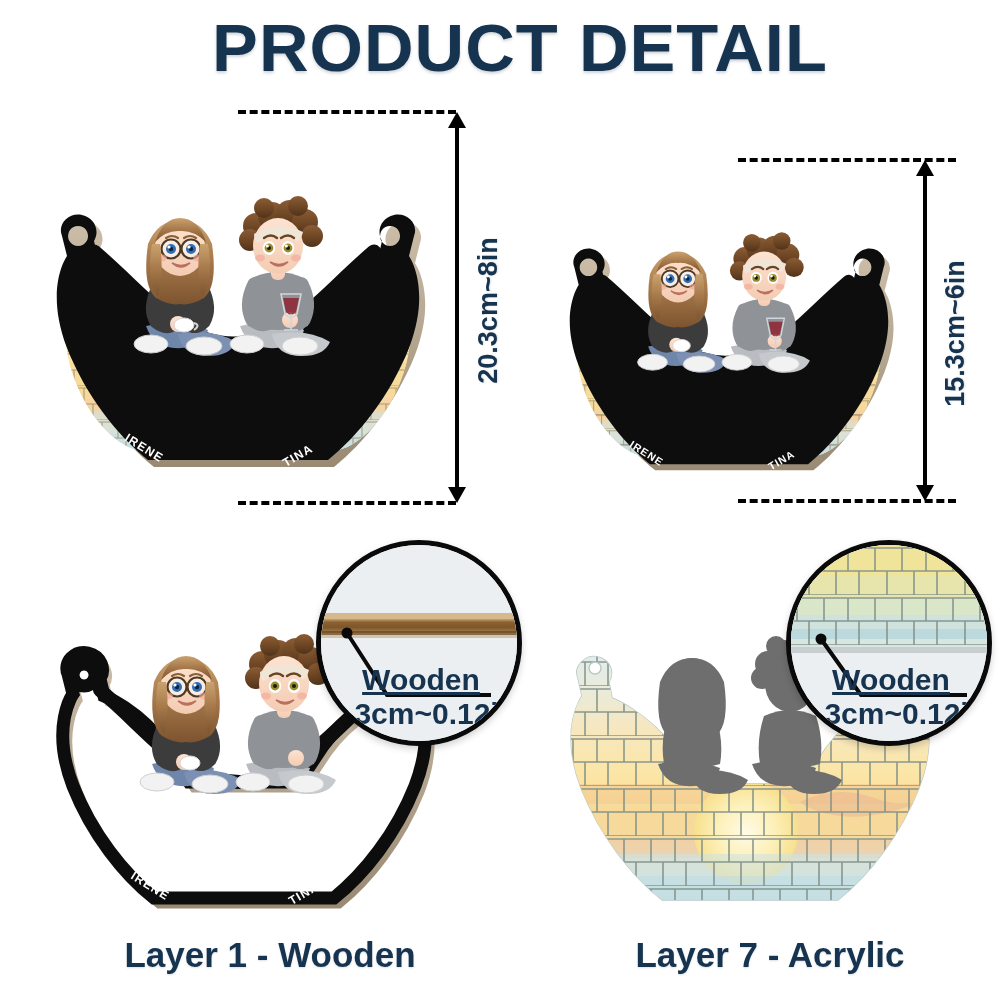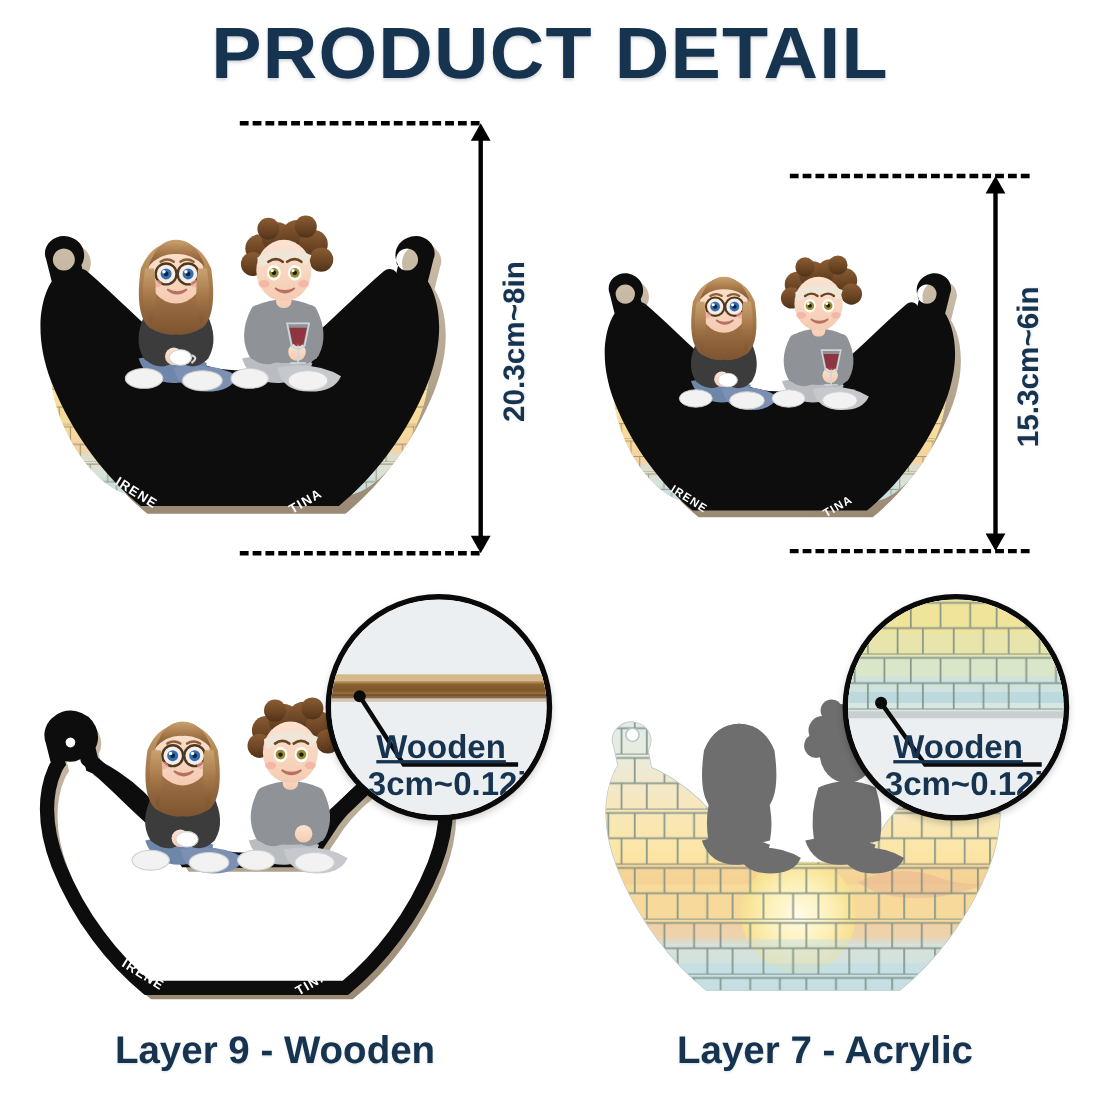--- a/index.html
+++ b/index.html
@@ -2,21 +2,21 @@
 <html><head>
 <meta charset="utf-8">
 <title>Product Detail</title>
 <style>
   html,body{margin:0;padding:0;background:#fff;}
   body{
     width:1000px;height:1000px;position:relative;overflow:hidden;
     font-family:"Liberation Sans","DejaVu Sans",sans-serif;
     background:#ffffff;
   }
-  .stage{position:absolute;inset:0;}
+  .stage{position:absolute;inset:0;margin-left:20px;}
 
   
   #page-title{
     position:absolute;left:0;top:14px;width:1000px;text-align:center;
     font-family:"Liberation Sans","DejaVu Sans",sans-serif;
     font-weight:bold;font-size:66px;letter-spacing:1px;
     color:#16334f;line-height:1.05;
     transform:scaleX(1.04);transform-origin:center;
     text-shadow:0 2px 3px rgba(120,130,140,.35);
     white-space:nowrap;
@@ -585,16 +585,16 @@
           <rect x="-20" y="102" width="240" height="6" fill="#c9cfd0"></rect>
         </g>
         <circle cx="30" cy="94" r="5.5" fill="#0a0a0a"></circle>
         <path d="M30 94 L70 150 H176" stroke="#0a0a0a" stroke-width="4" fill="none"></path>
       </svg>
     </div>
     <div class="callout-label callout-mat" style="top:118px;left:14px;width:172px;text-align:center;">Wooden</div>
     <div class="callout-label callout-thick" style="top:152px;left:0;width:196px;">0.3cm~0.12in</div>
   </div>
 
-  <div class="caption" style="left:0;top:935px;width:500px;">Layer 9 - Wooden</div>
+  <div class="caption" style="left:0;top:935px;width:500px;">Layer 1 - Wooden</div>
   <div class="caption" style="left:500px;top:935px;width:500px;">Layer 7 - Acrylic</div>
 
 </div>
 
 </body></html>

